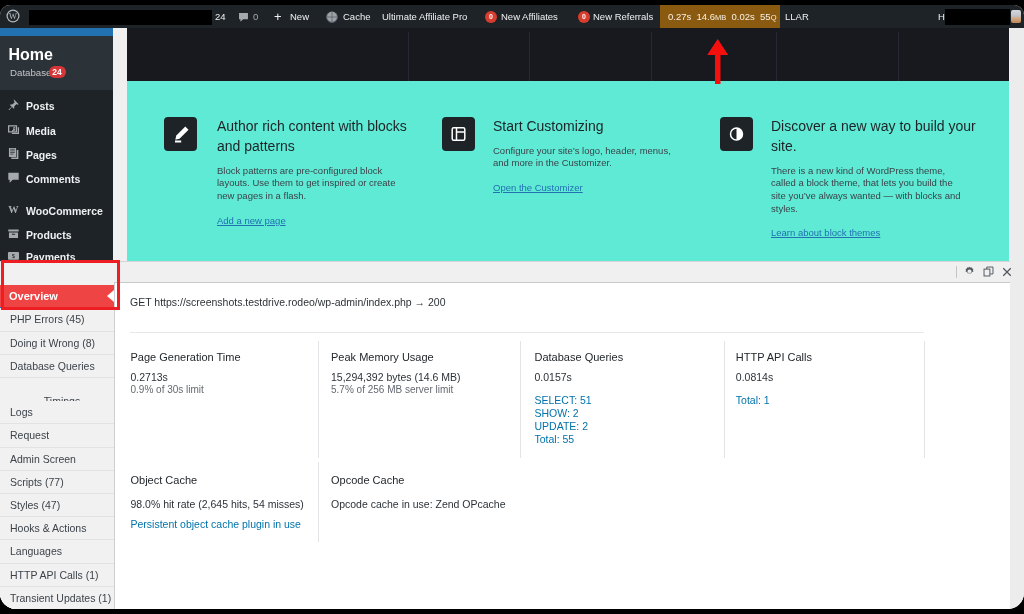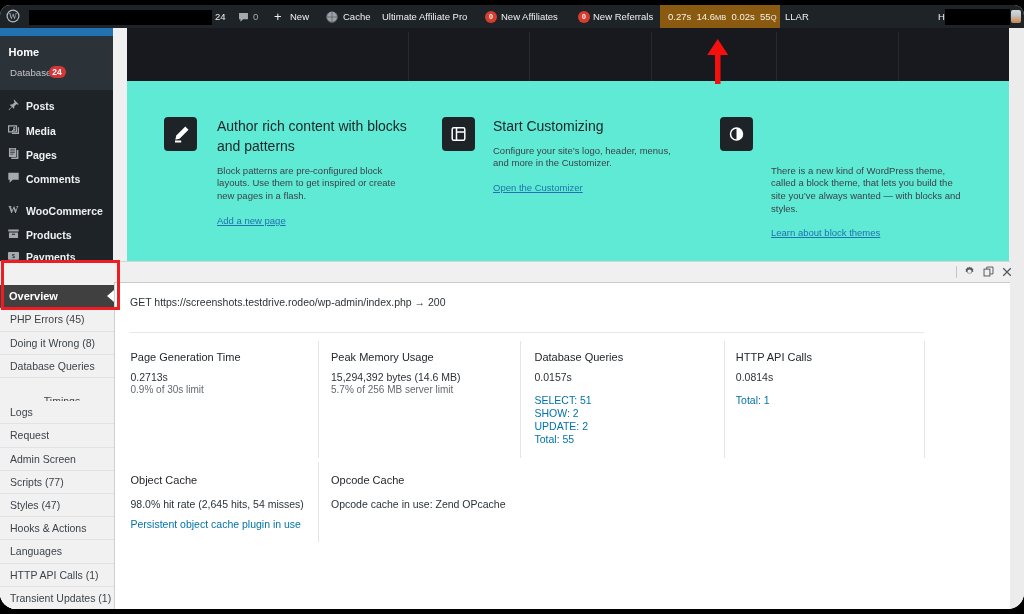--- a/index.html
+++ b/index.html
@@ -85,21 +85,21 @@
     <div class="it" style="left:668px;color:#f7f0e4;">0.27s&nbsp; 14.6<span style="font-size:7.5px;">MB</span>&nbsp; 0.02s&nbsp; 55<span style="font-size:7.5px;">Q</span></div>
     <div class="it" style="left:785px;">LLAR</div>
     <div class="it" style="left:938px;">H</div>
     <div class="redact" style="left:945px;top:4px;width:65px;height:15.5px;"></div>
     <div class="abs" style="left:1011px;top:4.5px;width:10px;height:13px;border-radius:2px;background:linear-gradient(180deg,#d3d8dc 0%,#c2c6cb 40%,#cfa077 72%,#c08a5e 100%);"></div>
   </div>
 
   <div id="sidebar">
     <div class="sub"></div>
     <div class="blue"></div>
-    <div class="mi" style="left:8.5px;top:17.5px;font-weight:bold;color:#fff;font-size:11px;">Home</div>
+    <div class="mi" style="left:8.5px;top:17.5px;font-weight:bold;color:#fff;font-size:16px;">Home</div>
     <div class="mi" style="left:10px;top:38.8px;color:#c3c4c7;font-size:9.7px;font-weight:400;">Database</div>
     <div class="abs" style="left:48.5px;top:37.9px;width:17px;height:12px;border-radius:6px;background:#d63638;color:#fff;font-size:8.5px;font-weight:bold;text-align:center;line-height:12px;">24</div>
 
     <svg class="micon" style="top:70px;" viewBox="0 0 20 20">
         <path d="M10.4 2 L18 9.6 l-2.2.6 -1.1-1.1 -3.4 3.4 -.4 4.5 -3.2-3.2 -4.4 4.9 -.9-.9 4.9-4.4 -3.2-3.2 4.5-.4 3.4-3.4 -1.1-1.1z" fill="#a7aaad"></path>
       </svg>
     <div class="mi" style="top:72px;">Posts</div>
 
     <svg class="micon" style="top:94.5px;" viewBox="0 0 20 20">
         <path d="M1.5 3.5 h14 v11 h-14z M3.5 5.5 v7 h10 v-7z" fill="#a7aaad" fill-rule="evenodd"></path>
@@ -167,27 +167,28 @@
     <div class="wh" style="left:366px;top:87.5px;">Start Customizing</div>
     <div class="wb" style="left:366px;top:116.5px;width:188px;">Configure your site’s logo, header, menus, and more in the Customizer.</div>
     <div class="wl" style="left:366px;top:153.5px;">Open the Customizer</div>
 
     <div class="wicon" style="left:593px;top:89px;">
       <svg width="33" height="34" viewBox="0 0 33 34">
           <circle cx="16.5" cy="17" r="6" fill="none" stroke="#fff" stroke-width="1.5"></circle>
           <path d="M16.5 11 a6 6 0 0 1 0 12z" fill="#fff"></path>
         </svg>
     </div>
+    <div class="wh" style="left:644px;top:87.5px;width:215px;">Discover a new way to build your site.</div>
     <div class="wb" style="left:644px;top:136.5px;width:196px;">There is a new kind of WordPress theme, called a block theme, that lets you build the site you’ve always wanted — with blocks and styles.</div>
     <div class="wl" style="left:644px;top:198.5px;">Learn about block themes</div>
   </div>
 
   <div id="qm">
     <div id="qmmenu">
-      <div class="qrow" style="top:23.2px;background:#404040;color:#fff;font-weight:bold;font-size:11px;padding-left:9px;border-bottom-color:#1273ae;">Overview
+      <div class="qrow" style="top:23.2px;background:#ef4444;color:#fff;font-weight:bold;font-size:11px;padding-left:9px;border-bottom-color:#1273ae;">Overview
         <div style="position:absolute;right:0;top:5.2px;width:0;height:0;border-top:6.4px solid transparent;border-bottom:6.4px solid transparent;border-right:7.5px solid #fff;"></div>
       </div>
       <div class="qrow" style="top:46.4px;">PHP Errors (45)</div>
       <div class="qrow" style="top:69.6px;">Doing it Wrong (8)</div>
       <div class="qrow" style="top:92.8px;">Database Queries</div>
       <div class="qrow" style="top:128px;text-align:center;">Timings</div>
       <div class="qrow" style="top:139.2px;">Logs</div>
       <div class="qrow" style="top:162.4px;">Request</div>
       <div class="qrow" style="top:185.6px;">Admin Screen</div>
       <div class="qrow" style="top:208.8px;">Scripts (77)</div>

